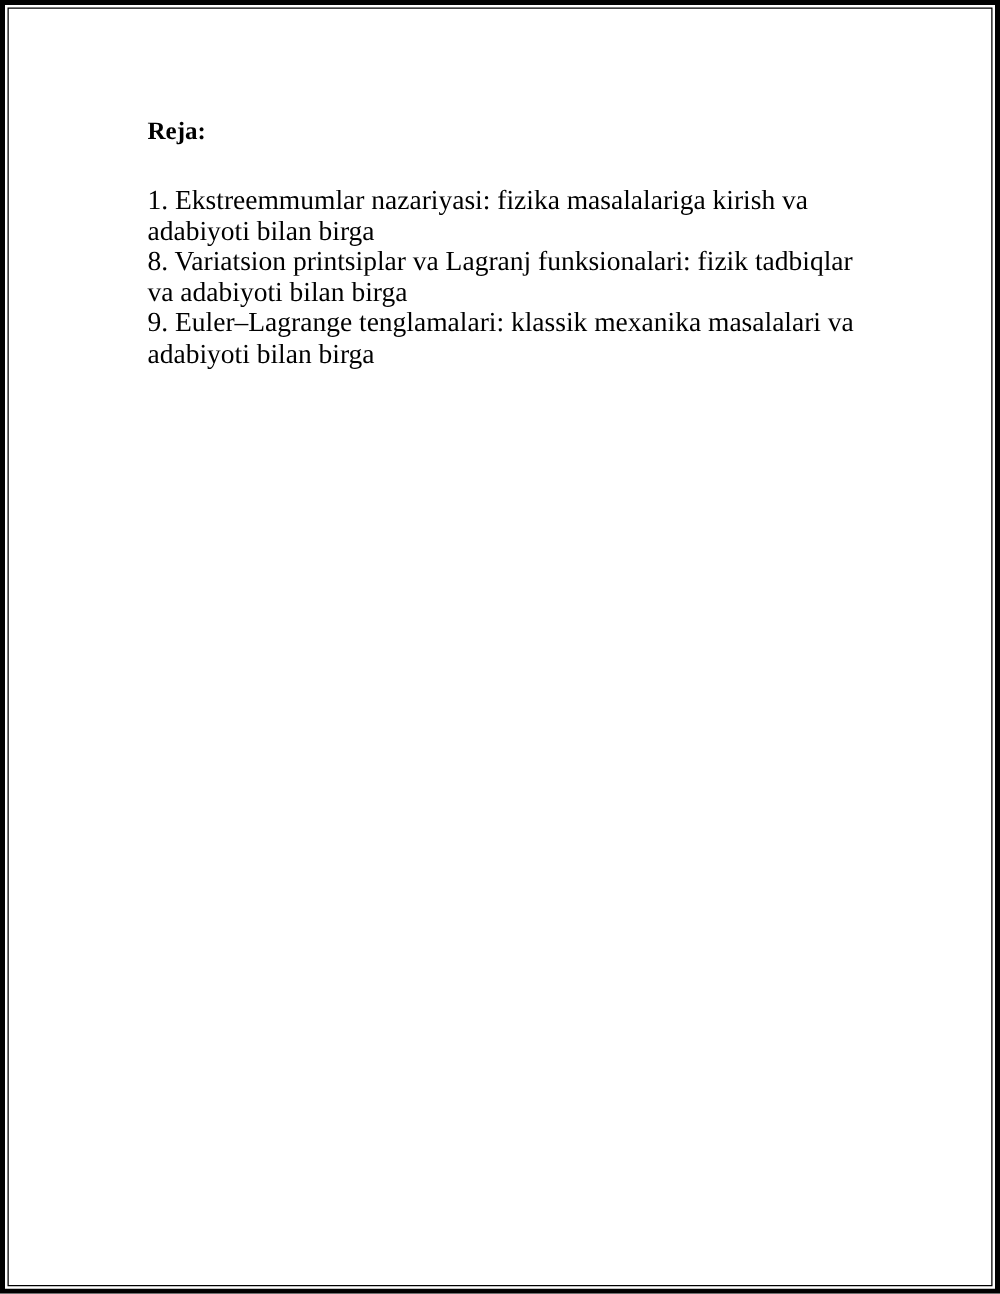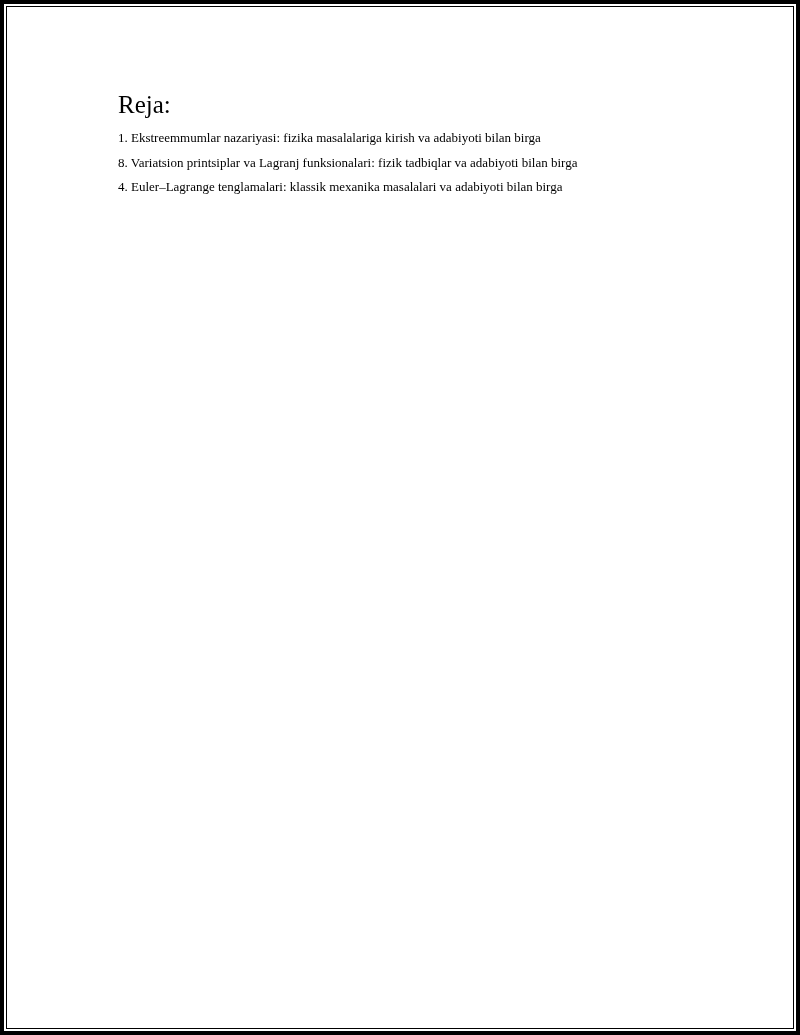--- a/index.html
+++ b/index.html
@@ -33,43 +33,43 @@
       box-sizing: border-box;
       border: 1px solid #000000;
     }
     .content {
       position: absolute;
       left: 118px;
       top: 91px;
       width: 580px;
     }
     .heading {
-      font-weight: normal;
-      font-size: 25px;
+      font-weight: bold;
+      font-size: 20px;
       line-height: 28px;
-      margin: 0 0 7px 0;
+      margin: 0 0 29px 0;
     }
     .plan-list {
       margin: 0;
       padding: 0;
       list-style: none;
     }
     .plan-item {
-      font-size: 13px;
+      font-size: 22px;
       line-height: 24.5px;
       margin: 0;
       padding: 0;
     }
   </style>
 </head>
 <body>
 
 <div class="page-frame-outer"></div>
 <div class="page-frame-inner"></div>
 
 <div class="content">
   <h1 class="heading">Reja:</h1>
   <ul class="plan-list">
     <li class="plan-item">1. Ekstreemmumlar nazariyasi: fizika masalalariga kirish va adabiyoti bilan birga</li>
     <li class="plan-item">8. Variatsion printsiplar va Lagranj funksionalari: fizik tadbiqlar va adabiyoti bilan birga</li>
-    <li class="plan-item">4. Euler–Lagrange tenglamalari: klassik mexanika masalalari va adabiyoti bilan birga</li>
+    <li class="plan-item">9. Euler–Lagrange tenglamalari: klassik mexanika masalalari va adabiyoti bilan birga</li>
   </ul>
 </div>
 
 </body></html>

